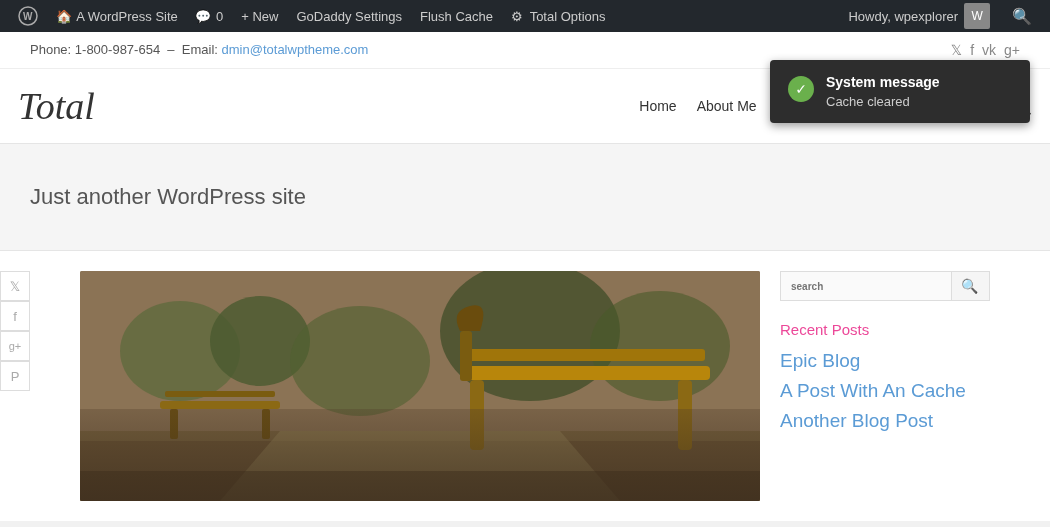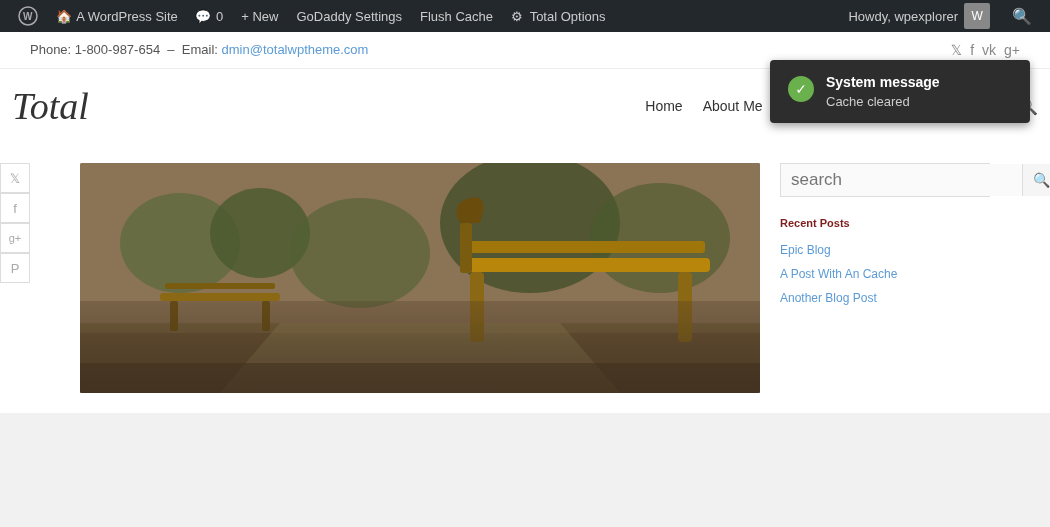--- a/index.html
+++ b/index.html
@@ -63,21 +63,21 @@
       justify-content: space-between;
       font-size: 13px;
       color: #555;
     }
     .topbar-contact a { color: #5b9bd5; text-decoration: none; }
     .topbar-social { display: flex; gap: 8px; color: #888; font-size: 14px; }
     .topbar-social span { cursor: pointer; }
 
     
     #site-header {
-      padding: 15px 12px;
+      padding: 15px 18px;
       display: flex;
       align-items: center;
       justify-content: space-between;
       background: #fff;
     }
     .site-logo {
       font-family: Georgia, 'Times New Roman', serif;
       font-size: 38px;
       color: #333;
       font-style: italic;
@@ -174,49 +174,50 @@
     .search-widget {
       display: flex;
       border: 1px solid #ddd;
       margin-bottom: 20px;
     }
     .search-widget input {
       flex: 1;
       padding: 6px 10px;
       border: none;
       outline: none;
-      font-size: 17px;
+      font-size: 10px;
       color: #999;
       background: #fafafa;
+      font-weight: bold;
     }
     .search-widget button {
       background: #f5f5f5;
       border: none;
       border-left: 1px solid #ddd;
       padding: 6px 10px;
       cursor: pointer;
       color: #888;
       font-size: 14px;
     }
     .widget-title {
-      font-size: 11px;
-      font-weight: bold;
-      color: #7f1d1d;
+      font-size: 15px;
+      font-weight: normal;
+      color: #ec4899;
       margin-bottom: 12px;
     }
     .recent-posts-list {
       list-style: none;
     }
     .recent-posts-list li {
       margin-bottom: 8px;
     }
     .recent-posts-list a {
       color: #5b9bd5;
       text-decoration: none;
-      font-size: 12px;
+      font-size: 19px;
       margin-top: 48px;
     }
 
     
     #system-message {
       position: fixed;
       top: 60px;
       right: 20px;
       background: #2d2d2d;
       color: #fff;
@@ -326,20 +327,23 @@
       <a>Gallery</a>
       <a>Location</a>
       <a>Contact</a>
       <div class="nav-icons">
         <span>🛒</span>
         <span>🔍</span>
       </div>
     </nav>
   </div>
 
+  <div id="hero">
+    <div class="hero-text">Just another WordPress site</div>
+  </div>
 
   <div id="main-content">
 
     <div id="social-sidebar">
       <div class="social-btn">
         <span>𝕏</span>
       </div>
       <div class="social-btn">
         <span>f</span>
       </div>

